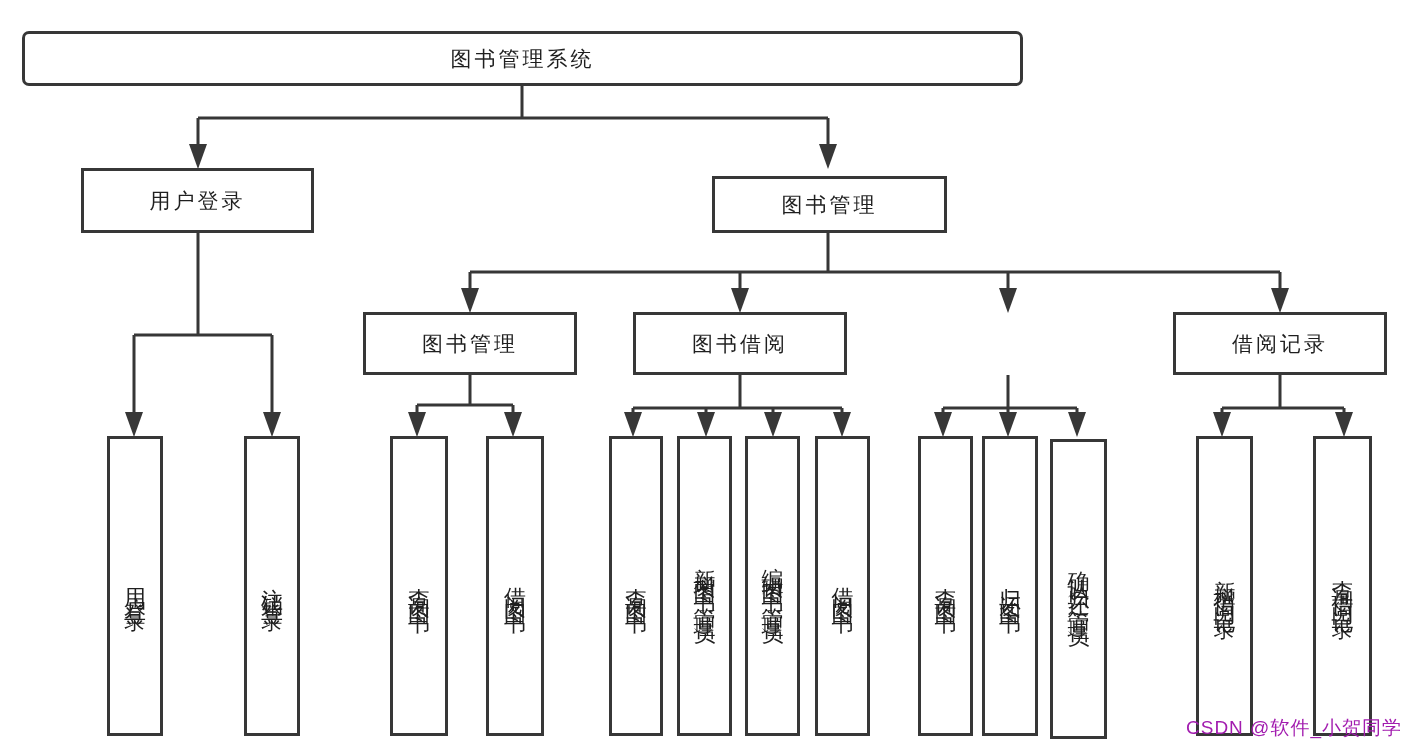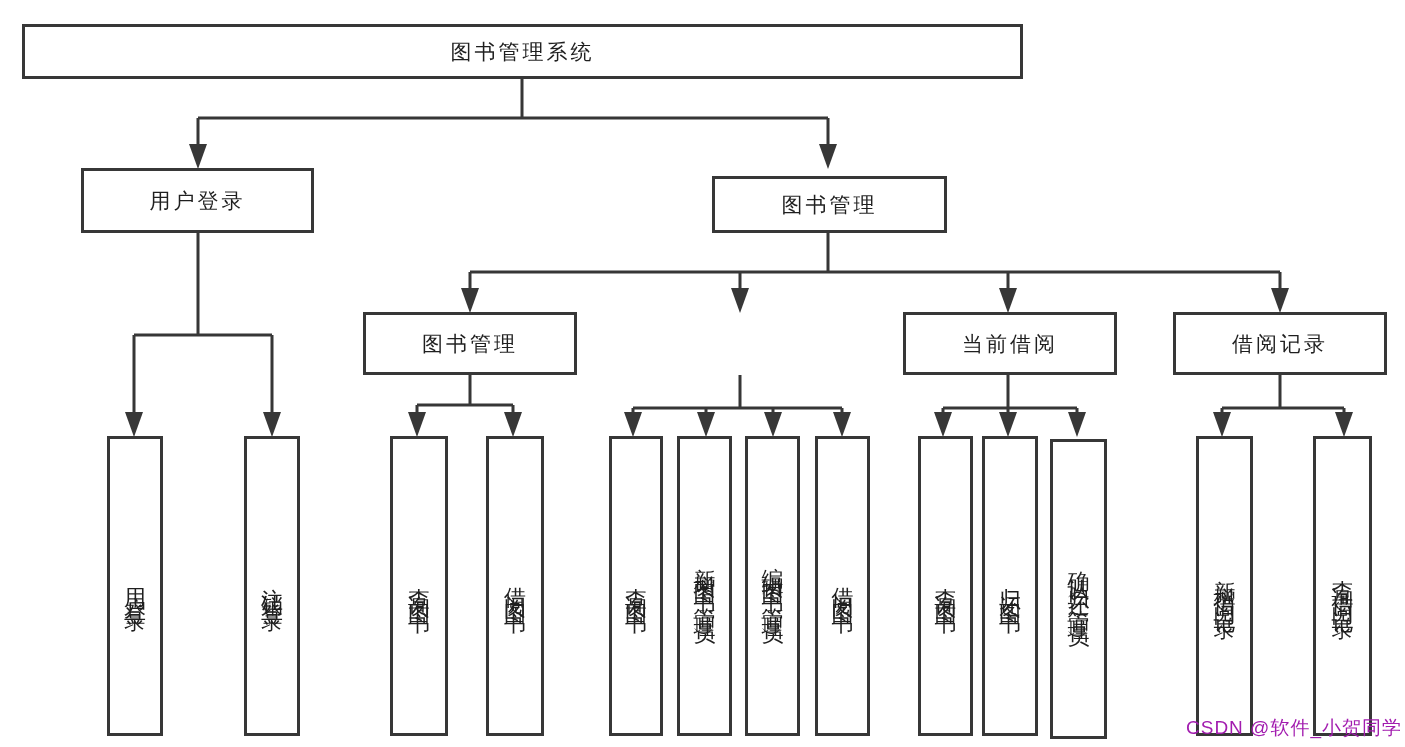--- a/index.html
+++ b/index.html
@@ -98,36 +98,36 @@
       <path d="M764 412 L782 412 L773 437 Z"></path>
       <path d="M833 412 L851 412 L842 437 Z"></path>
       <path d="M934 412 L952 412 L943 437 Z"></path>
       <path d="M999 412 L1017 412 L1008 437 Z"></path>
       <path d="M1068 412 L1086 412 L1077 437 Z"></path>
       <path d="M1213 412 L1231 412 L1222 437 Z"></path>
       <path d="M1335 412 L1353 412 L1344 437 Z"></path>
     </g>
   </svg>
 
-  <div class="hbox" style="left:22px; top:24px; width:1001px; height:55px;">
+  <div class="hbox" style="left:22px; top:31px; width:1001px; height:55px;border-radius:7px;">
     <span>图书管理系统</span>
   </div>
 
   <div class="hbox" style="left:81px; top:168px; width:233px; height:65px;">
     <span>用户登录</span>
   </div>
   <div class="hbox" style="left:712px; top:176px; width:235px; height:57px;">
     <span>图书管理</span>
   </div>
 
   <div class="hbox" style="left:363px; top:312px; width:214px; height:63px;">
     <span>图书管理</span>
   </div>
-  <div class="hbox" style="left:903px; top:312px; width:214px; height:63px;">
-    <span>当前借阅</span>
+  <div class="hbox" style="left:633px; top:312px; width:214px; height:63px;">
+    <span>图书借阅</span>
   </div>
   <div class="hbox" style="left:1173px; top:312px; width:214px; height:63px;">
     <span>借阅记录</span>
   </div>
 
   <div class="leaf" style="left:107px; width:56px;">
     <span class="vtext">用户登录</span>
   </div>
   <div class="leaf" style="left:244px; width:56px;">
     <span class="vtext">注销登录</span>

